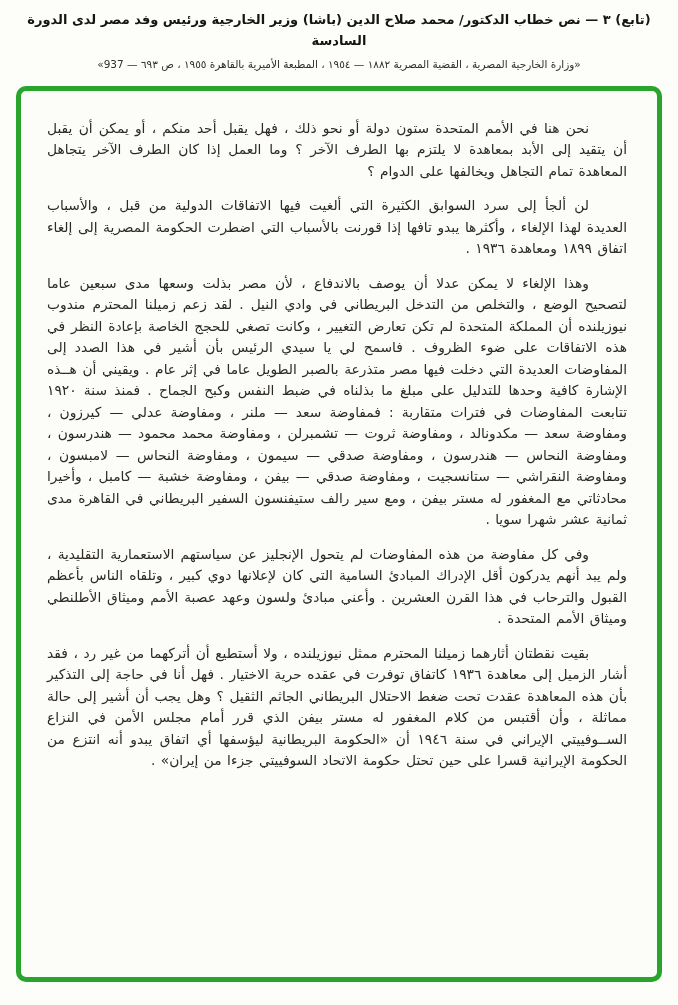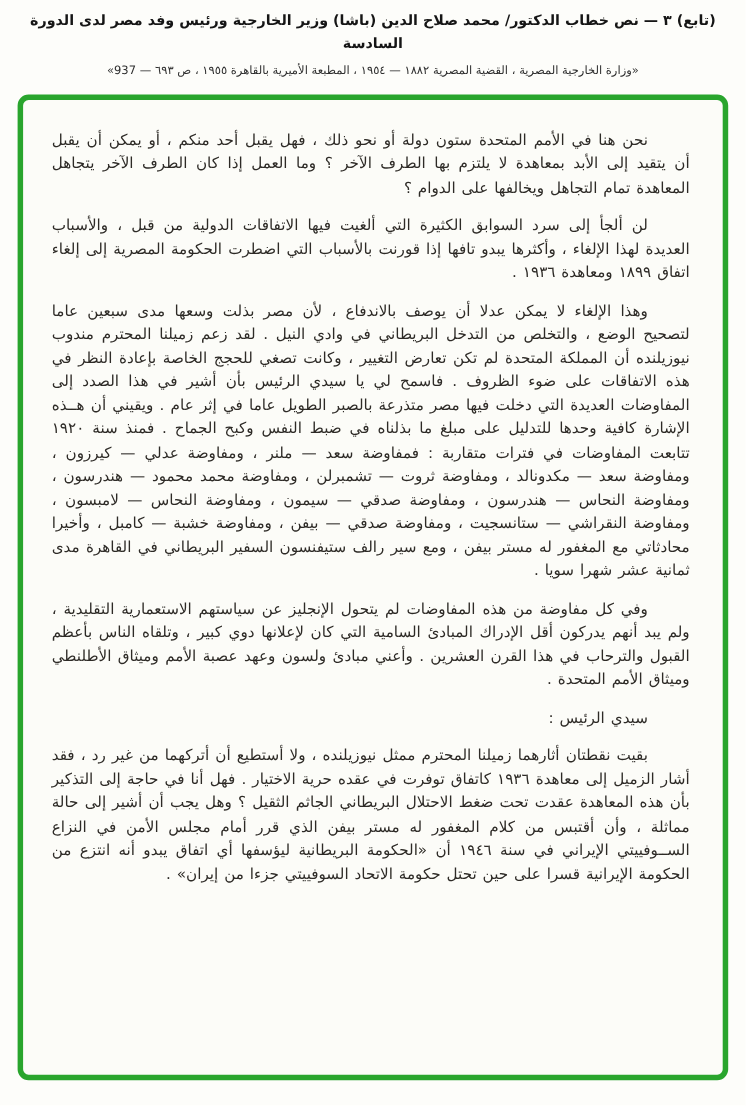--- a/index.html
+++ b/index.html
@@ -73,17 +73,16 @@
   <div class="doc-header">
     <div class="hline">(تابع) ٣ — نص خطاب الدكتور/ محمد صلاح الدين (باشا) وزير الخارجية ورئيس وفد مصر لدى الدورة السادسة</div>
     <div class="citation">«وزارة الخارجية المصرية ، القضية المصرية ١٨٨٢ — ١٩٥٤ ، المطبعة الأميرية بالقاهرة ١٩٥٥ ، ص ٦٩٣ — 937»</div>
   </div>
 
   <div class="frame">
     <p>نحن هنا في الأمم المتحدة ستون دولة أو نحو ذلك ، فهل يقبل أحد منكم ، أو يمكن أن يقبل أن يتقيد إلى الأبد بمعاهدة لا يلتزم بها الطرف الآخر ؟ وما العمل إذا كان الطرف الآخر يتجاهل المعاهدة تمام التجاهل ويخالفها على الدوام ؟</p>
     <p>لن ألجأ إلى سرد السوابق الكثيرة التي ألغيت فيها الاتفاقات الدولية من قبل ، والأسباب العديدة لهذا الإلغاء ، وأكثرها يبدو تافها إذا قورنت بالأسباب التي اضطرت الحكومة المصرية إلى إلغاء اتفاق ١٨٩٩ ومعاهدة ١٩٣٦ .</p>
     <p>وهذا الإلغاء لا يمكن عدلا أن يوصف بالاندفاع ، لأن مصر بذلت وسعها مدى سبعين عاما لتصحيح الوضع ، والتخلص من التدخل البريطاني في وادي النيل . لقد زعم زميلنا المحترم مندوب نيوزيلنده أن المملكة المتحدة لم تكن تعارض التغيير ، وكانت تصغي للحجج الخاصة بإعادة النظر في هذه الاتفاقات على ضوء الظروف . فاسمح لي يا سيدي الرئيس بأن أشير في هذا الصدد إلى المفاوضات العديدة التي دخلت فيها مصر متذرعة بالصبر الطويل عاما في إثر عام . ويقيني أن هــذه الإشارة كافية وحدها للتدليل على مبلغ ما بذلناه في ضبط النفس وكبح الجماح . فمنذ سنة ١٩٢٠ تتابعت المفاوضات في فترات متقاربة : فمفاوضة سعد — ملنر ، ومفاوضة عدلي — كيرزون ، ومفاوضة سعد — مكدونالد ، ومفاوضة ثروت — تشمبرلن ، ومفاوضة محمد محمود — هندرسون ، ومفاوضة النحاس — هندرسون ، ومفاوضة صدقي — سيمون ، ومفاوضة النحاس — لامبسون ، ومفاوضة النقراشي — ستانسجيت ، ومفاوضة صدقي — بيفن ، ومفاوضة خشبة — كامبل ، وأخيرا محادثاتي مع المغفور له مستر بيفن ، ومع سير رالف ستيفنسون السفير البريطاني في القاهرة مدى ثمانية عشر شهرا سويا .</p>
     <p>وفي كل مفاوضة من هذه المفاوضات لم يتحول الإنجليز عن سياستهم الاستعمارية التقليدية ، ولم يبد أنهم يدركون أقل الإدراك المبادئ السامية التي كان لإعلانها دوي كبير ، وتلقاه الناس بأعظم القبول والترحاب في هذا القرن العشرين . وأعني مبادئ ولسون وعهد عصبة الأمم وميثاق الأطلنطي وميثاق الأمم المتحدة .</p>
-    <p class="salutation">سيدي الرئيس :</p>
     <p>بقيت نقطتان أثارهما زميلنا المحترم ممثل نيوزيلنده ، ولا أستطيع أن أتركهما من غير رد ، فقد أشار الزميل إلى معاهدة ١٩٣٦ كاتفاق توفرت في عقده حرية الاختيار . فهل أنا في حاجة إلى التذكير بأن هذه المعاهدة عقدت تحت ضغط الاحتلال البريطاني الجاثم الثقيل ؟ وهل يجب أن أشير إلى حالة مماثلة ، وأن أقتبس من كلام المغفور له مستر بيفن الذي قرر أمام مجلس الأمن في النزاع الســوفييتي الإيراني في سنة ١٩٤٦ أن «الحكومة البريطانية ليؤسفها أي اتفاق يبدو أنه انتزع من الحكومة الإيرانية قسرا على حين تحتل حكومة الاتحاد السوفييتي جزءا من إيران» .</p>
   </div>
 
 </div>
 
 </body></html>

